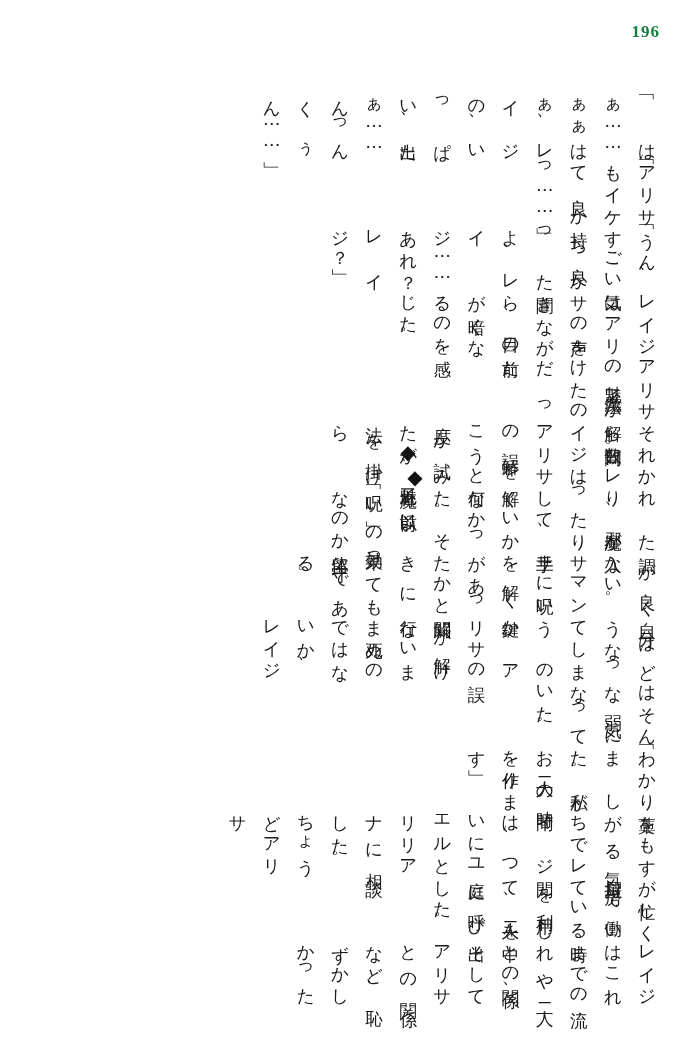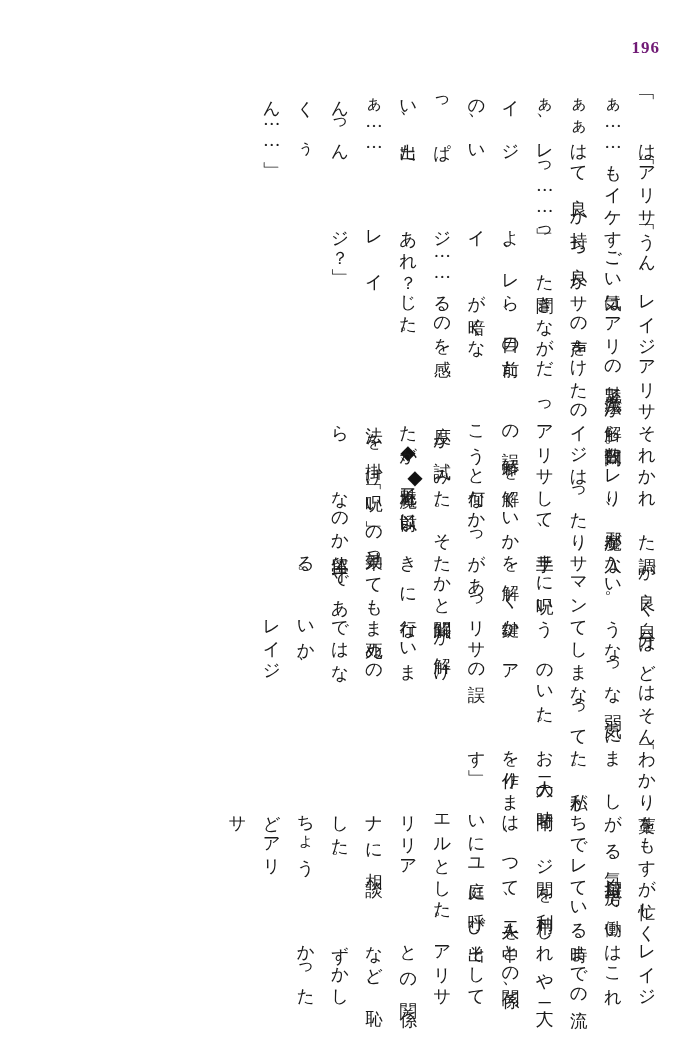--- a/index.html
+++ b/index.html
@@ -11,27 +11,27 @@
     position: relative;
     width: 700px;
     height: 1050px;
     background: #ffffff;
     overflow: hidden;
     font-family: "DejaVu Serif", "Liberation Serif", serif;
     color: #1a1a1a;
   }
   .page-number {
     position: absolute;
-    top: 38px;
+    top: 22px;
     right: 40px;
     font-family: "Liberation Serif", "DejaVu Serif", serif;
     font-size: 17px;
     font-weight: bold;
     letter-spacing: 1px;
-    color: #701a75;
+    color: #15803d;
   }
   .body-text {
     position: absolute;
     top: 88px;
     right: 36px;
     height: 910px;
     writing-mode: vertical-rl;
     text-orientation: upright;
     display: flex;
     flex-direction: row;

